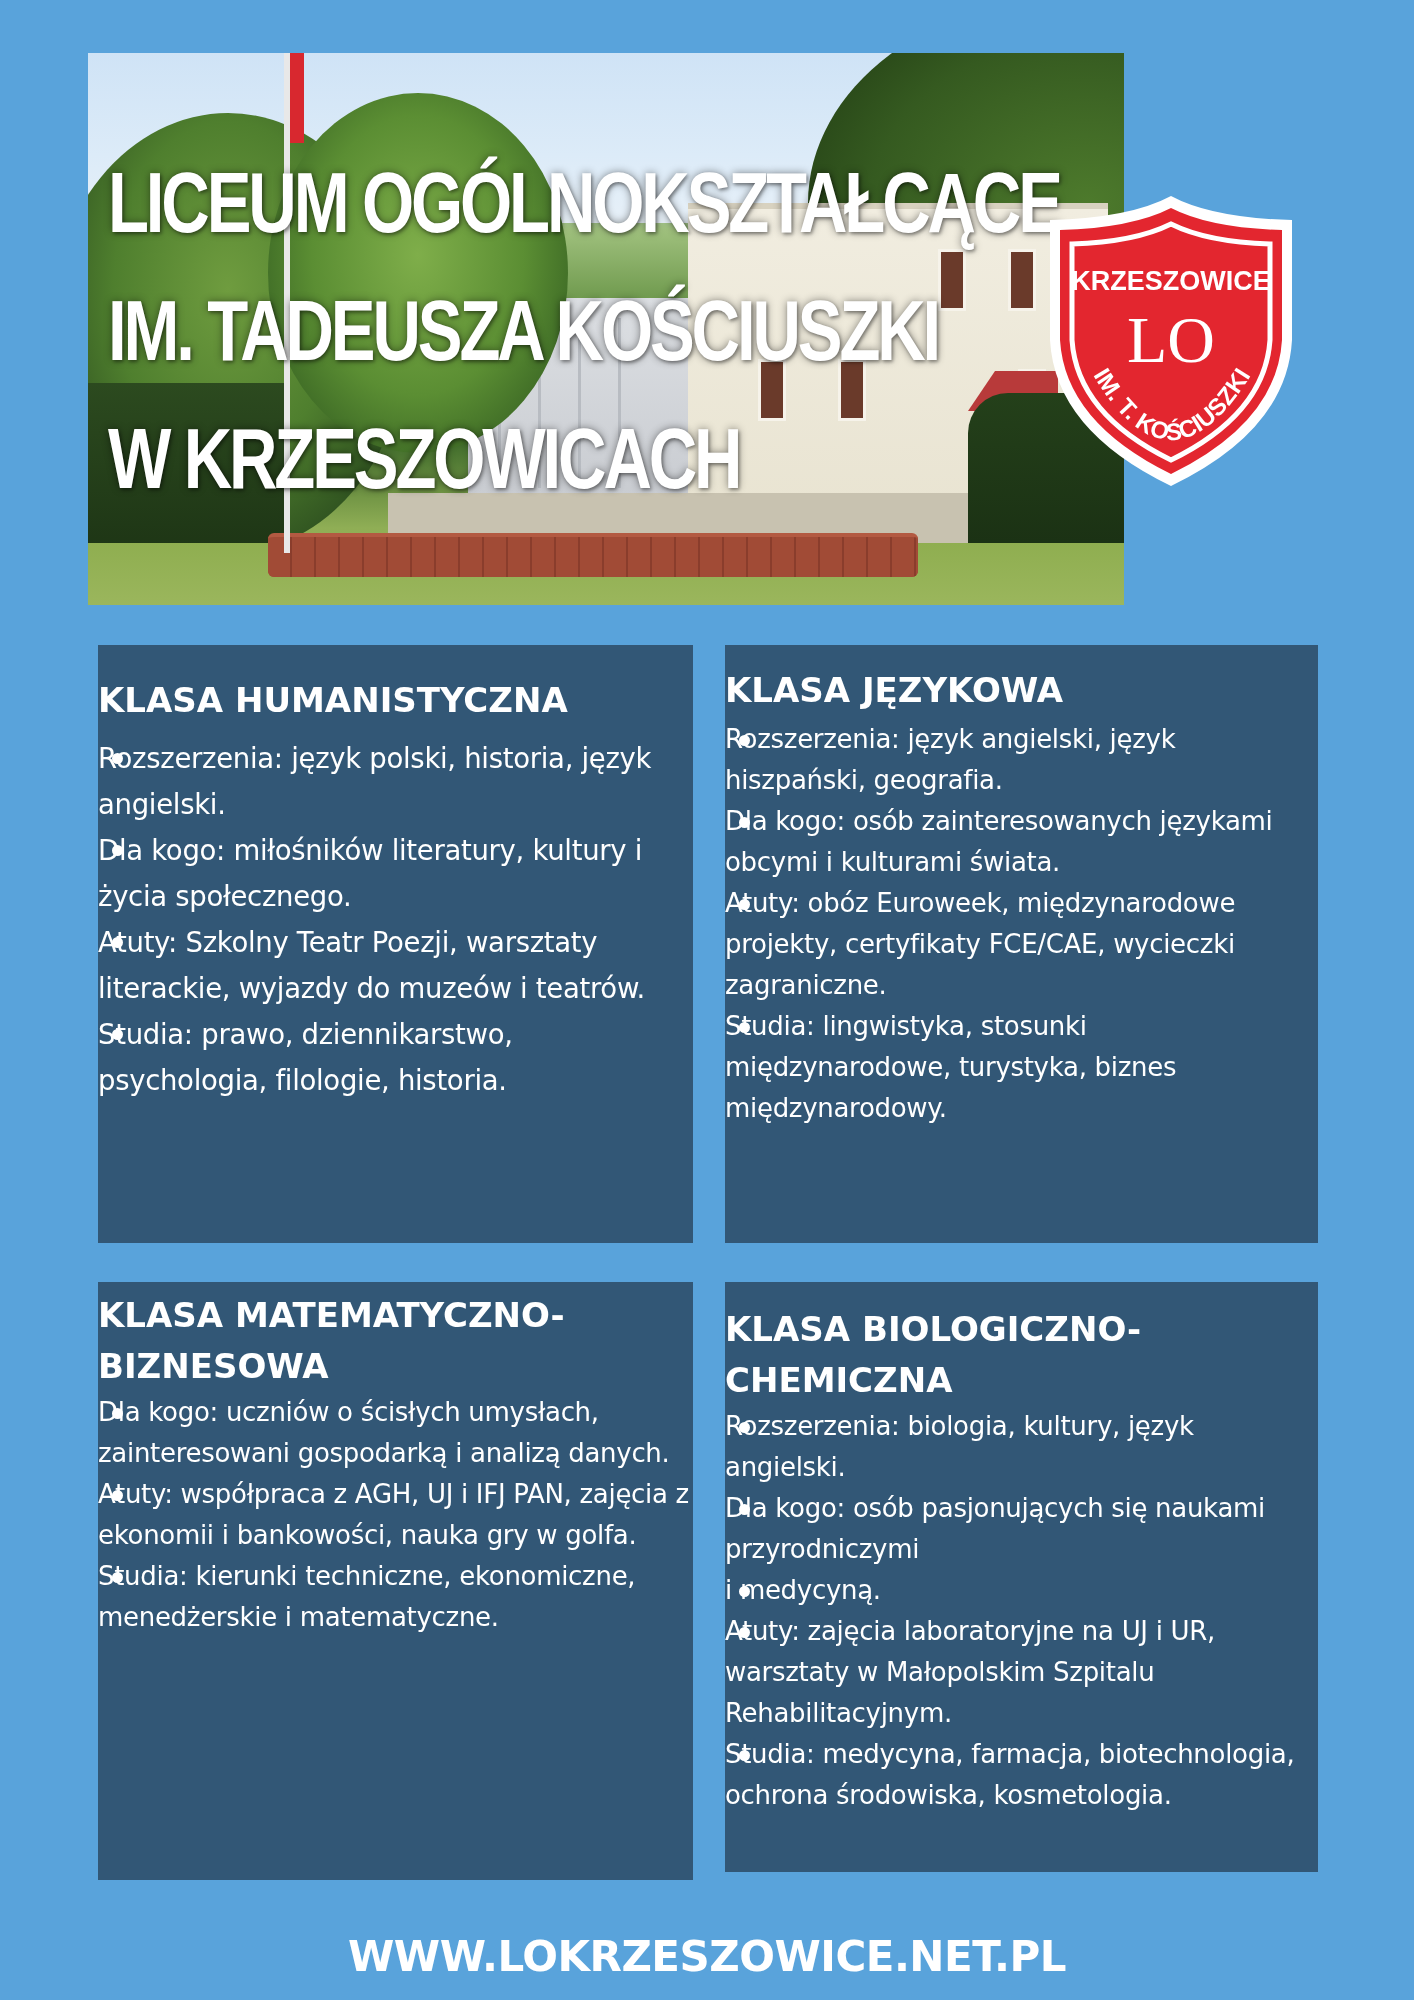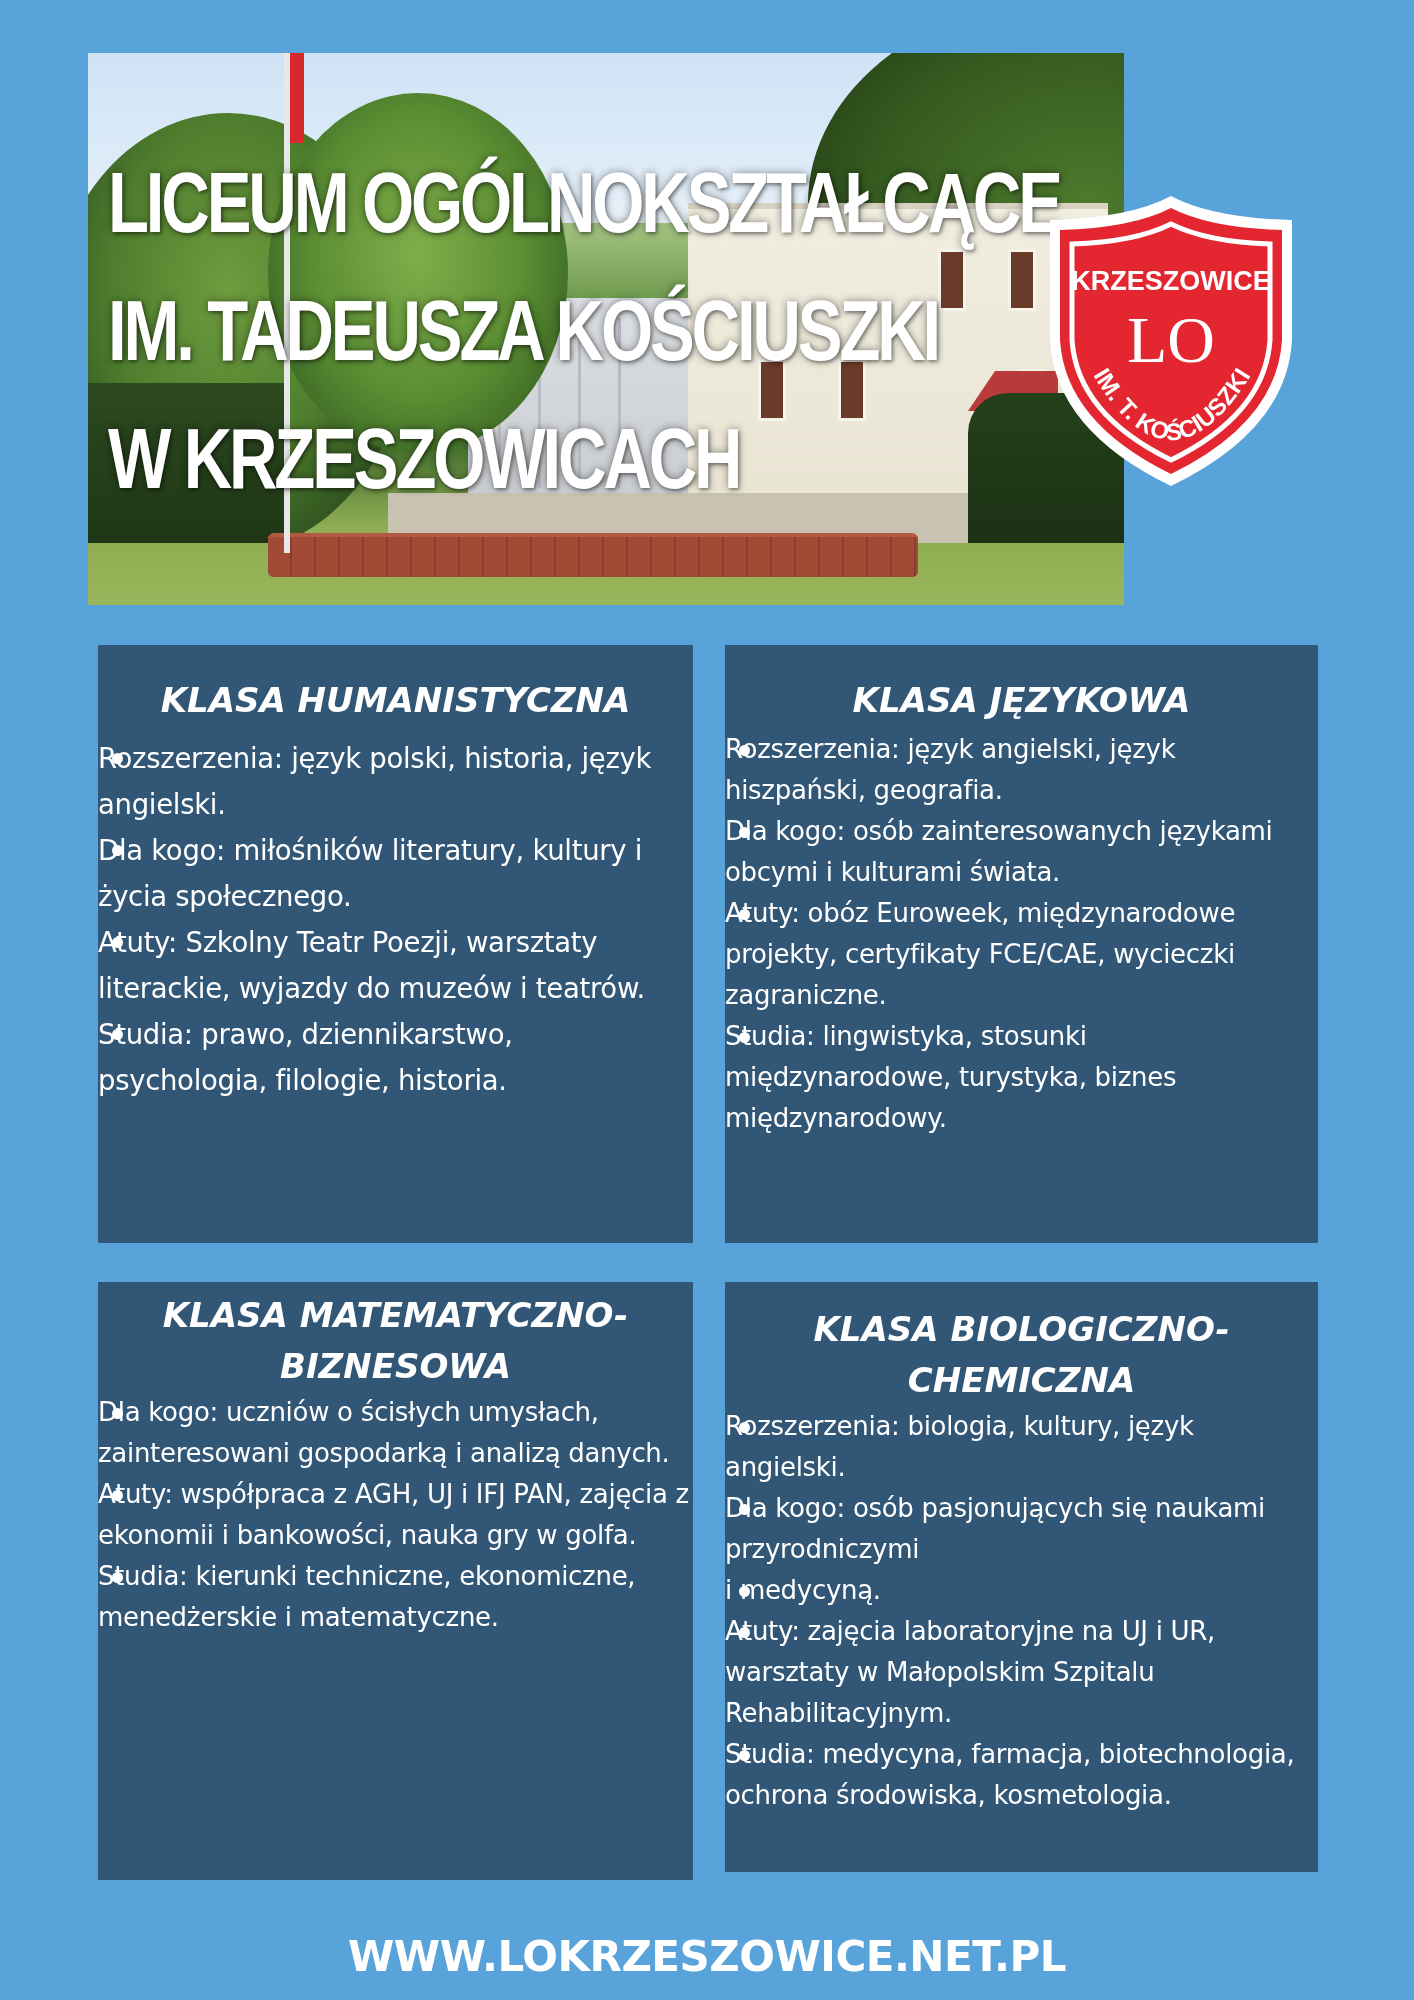--- a/index.html
+++ b/index.html
@@ -126,24 +126,22 @@
       background: #325776;
       box-sizing: border-box;
       padding: 0;
     }
     .card-title {
       margin: 0;
       font-family: "DejaVu Sans", sans-serif;
       font-weight: 700;
       font-size: 34px;
       line-height: 50px;
-      text-align: center;
       color: #ffffff;
       white-space: pre-line;
-      font-style: italic;
     }
     .card ul {
       list-style: none;
       margin: 0;
       padding: 0;
     }
     .card li {
       position: relative;
       font-family: "DejaVu Sans", sans-serif;
       font-size: 27.5px;
@@ -164,21 +162,21 @@
       font-size: 26px;
       line-height: 41px;
     }
     .card.small-text li .bullet { top: 16px; }
 
     #card-humanist { left: 98px; top: 645px; width: 595px; height: 598px; }
     #card-humanist .card-title { padding-top: 30px; height: 50px; margin-bottom: 10px; }
     #card-humanist ul { padding-left: 0; padding-right: 20px; }
 
     #card-lang { left: 725px; top: 645px; width: 593px; height: 598px; }
-    #card-lang .card-title { padding-top: 30px; height: 50px; margin-bottom: 4px; }
+    #card-lang .card-title { padding-top: 20px; height: 50px; margin-bottom: 4px; }
     #card-lang ul { padding-right: 4px; }
 
     #card-math { left: 98px; top: 1282px; width: 595px; height: 598px; }
     #card-math .card-title { padding-top: 8px; margin-bottom: 0; line-height: 51px; }
 
     #card-bio { left: 725px; top: 1282px; width: 593px; height: 590px; }
     #card-bio .card-title { padding-top: 22px; margin-bottom: 0; line-height: 51px; }
 
     .footer-url {
       position: absolute;

